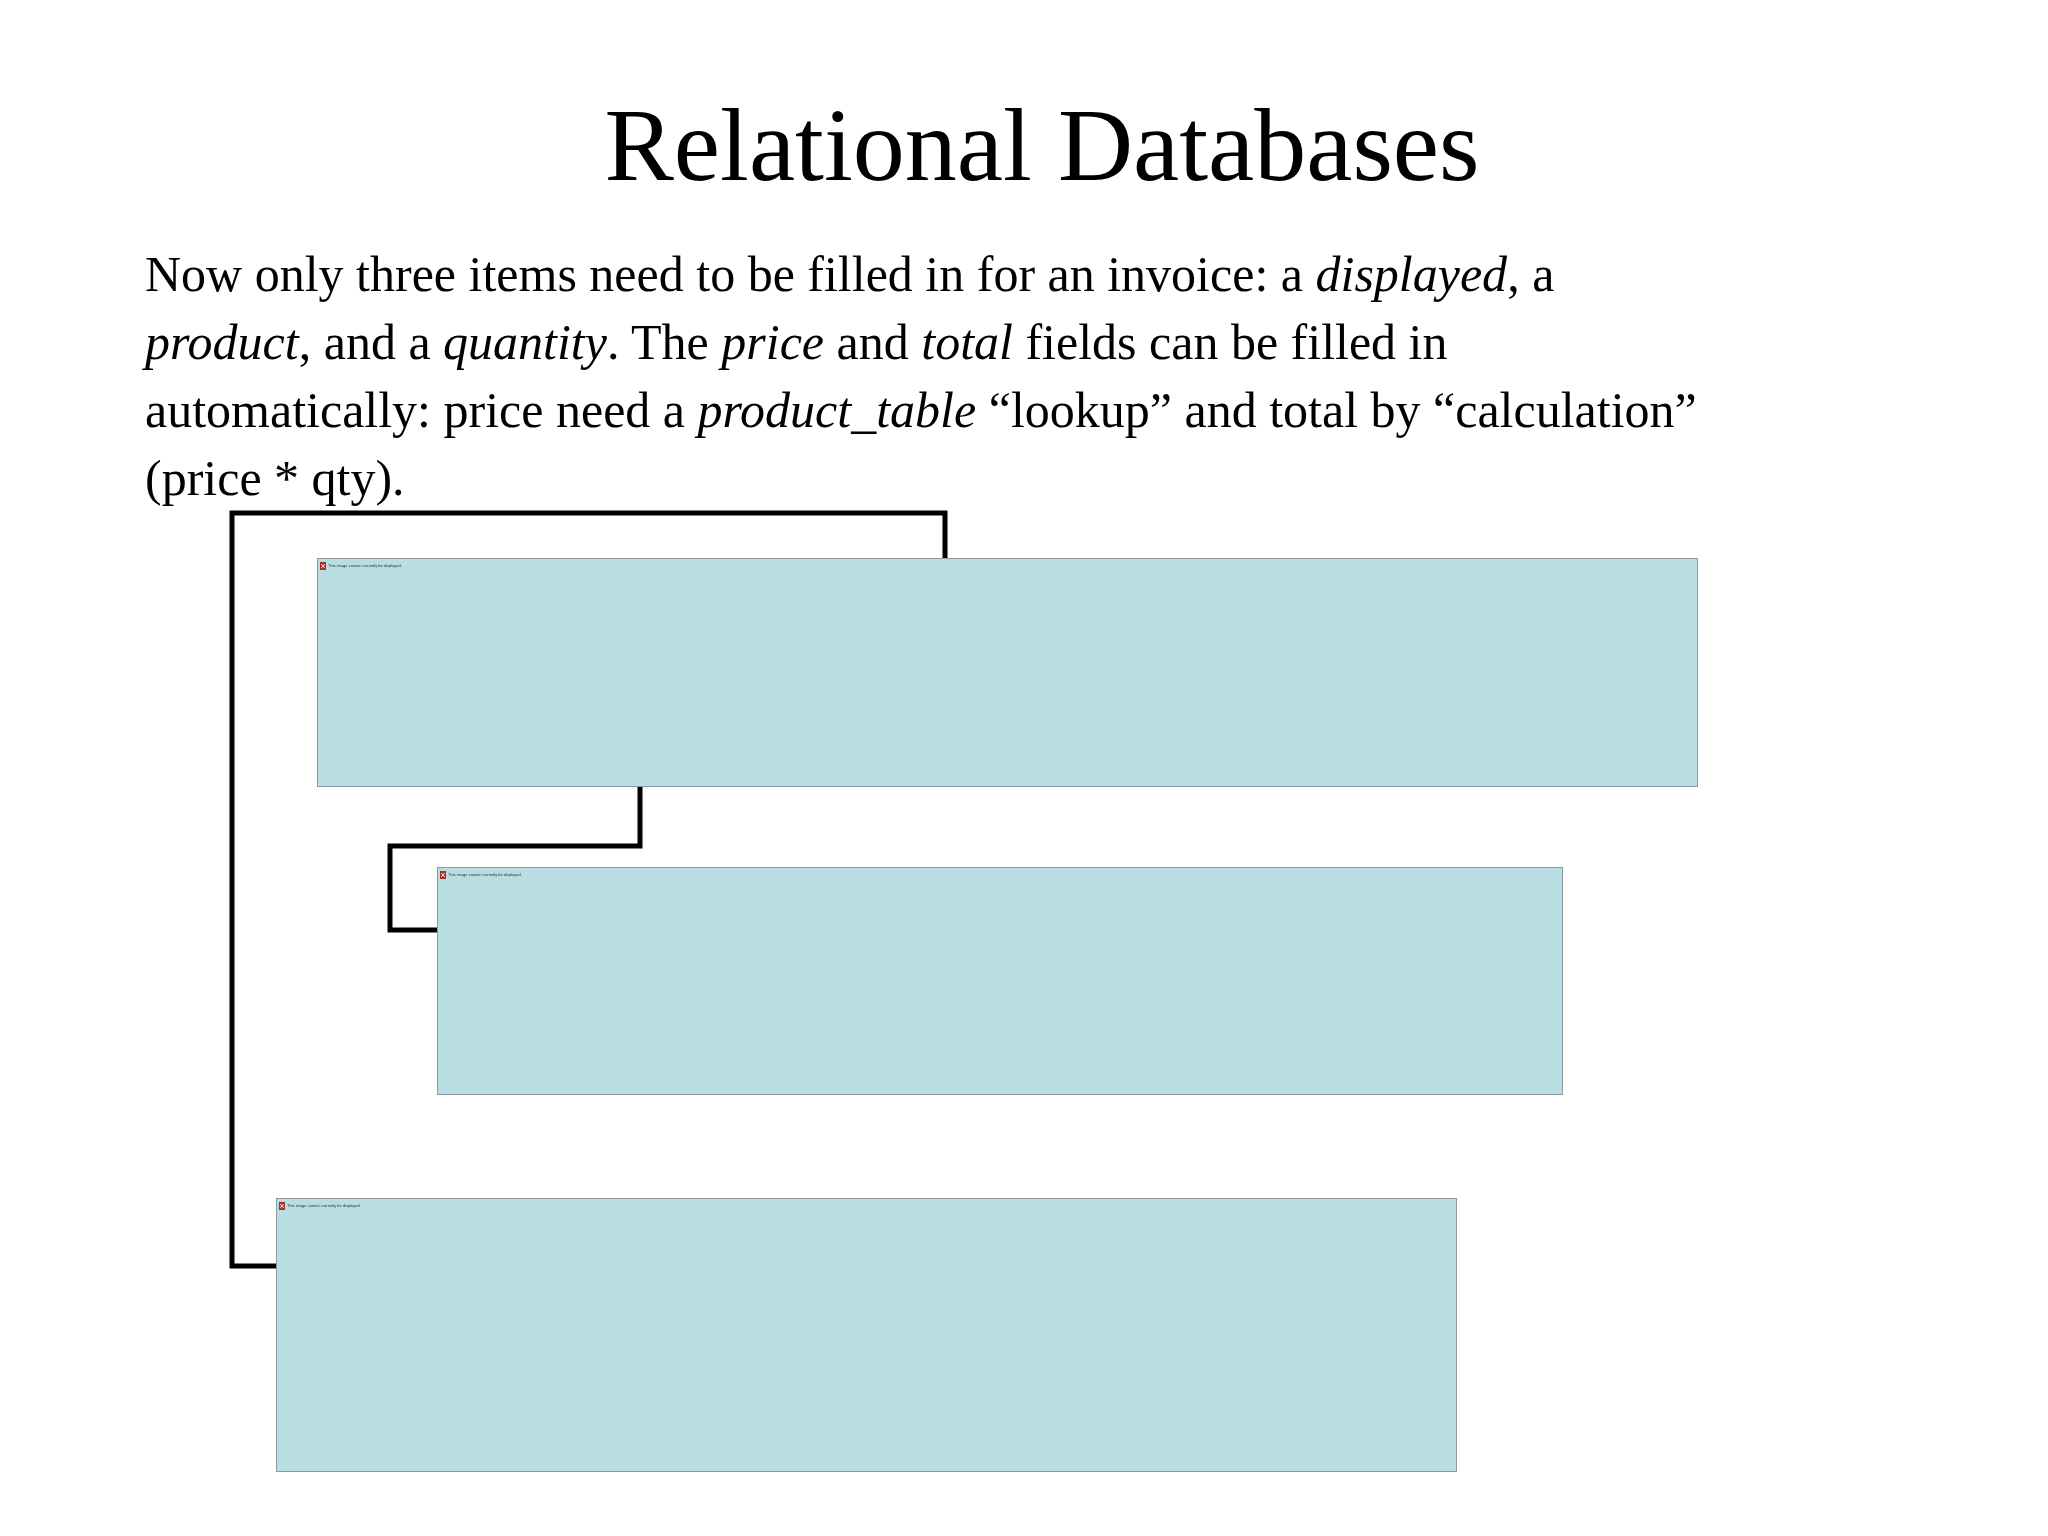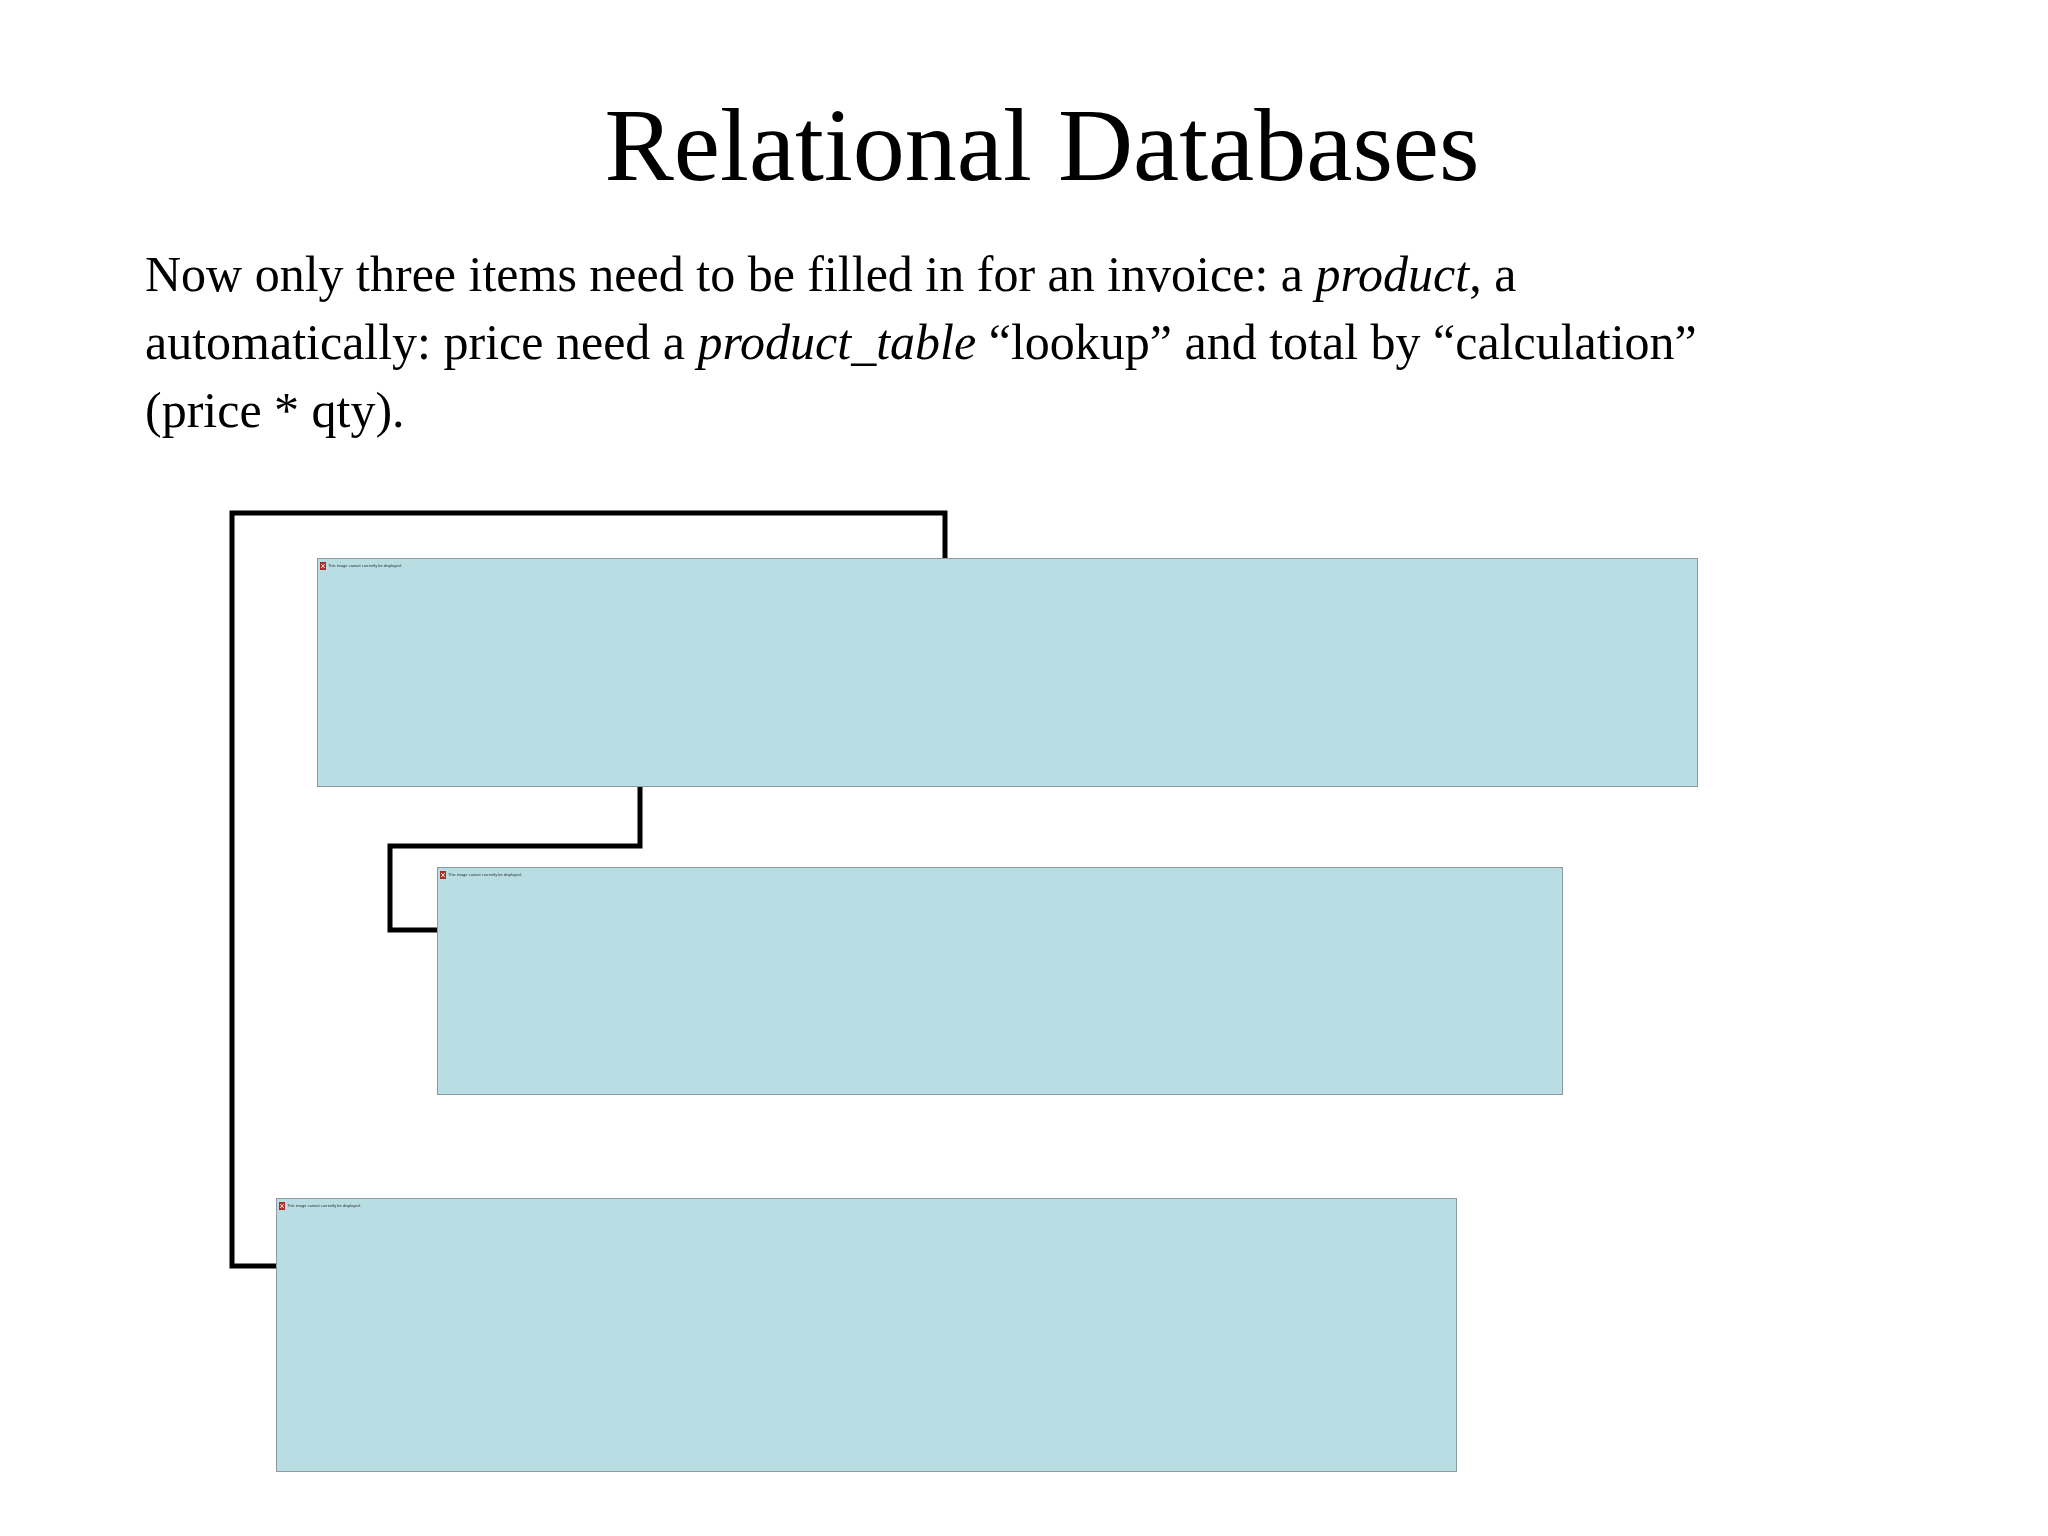--- a/index.html
+++ b/index.html
@@ -61,21 +61,22 @@
   }
 </style>
 </head>
 <body>
 
 <div class="slide">
 
   <h1 class="slide-title">Relational Databases</h1>
 
   <div class="para">
-      <div class="para-line"><span>Now only three items need to be filled in for an invoice: a </span><em>product</em><span>, a</span></div>
+      <div class="para-line"><span>Now only three items need to be filled in for an invoice: a </span><em>displayed</em><span>, a</span></div>
+      <div class="para-line"><em>product</em><span>, and a </span><em>quantity</em><span>. The </span><em>price</em><span> and </span><em>total</em><span> fields can be filled in</span></div>
       <div class="para-line"><span>automatically: price need a </span><em>product_table</em><span> “lookup” and total by “calculation”</span></div>
       <div class="para-line"><span>(price * qty).</span></div>
     </div>
 
   <svg class="connectors" width="2048" height="1536" viewBox="0 0 2048 1536">
     <polyline points="945,558 945,513 232,513 232,1266 276,1266" fill="none" stroke="#000000" stroke-width="5" stroke-linecap="square" stroke-linejoin="miter"></polyline>
     <polyline points="640,787 640,846 390,846 390,930 437,930" fill="none" stroke="#000000" stroke-width="5" stroke-linecap="square" stroke-linejoin="miter"></polyline>
   </svg>
 
   <div class="ph ph-1">

